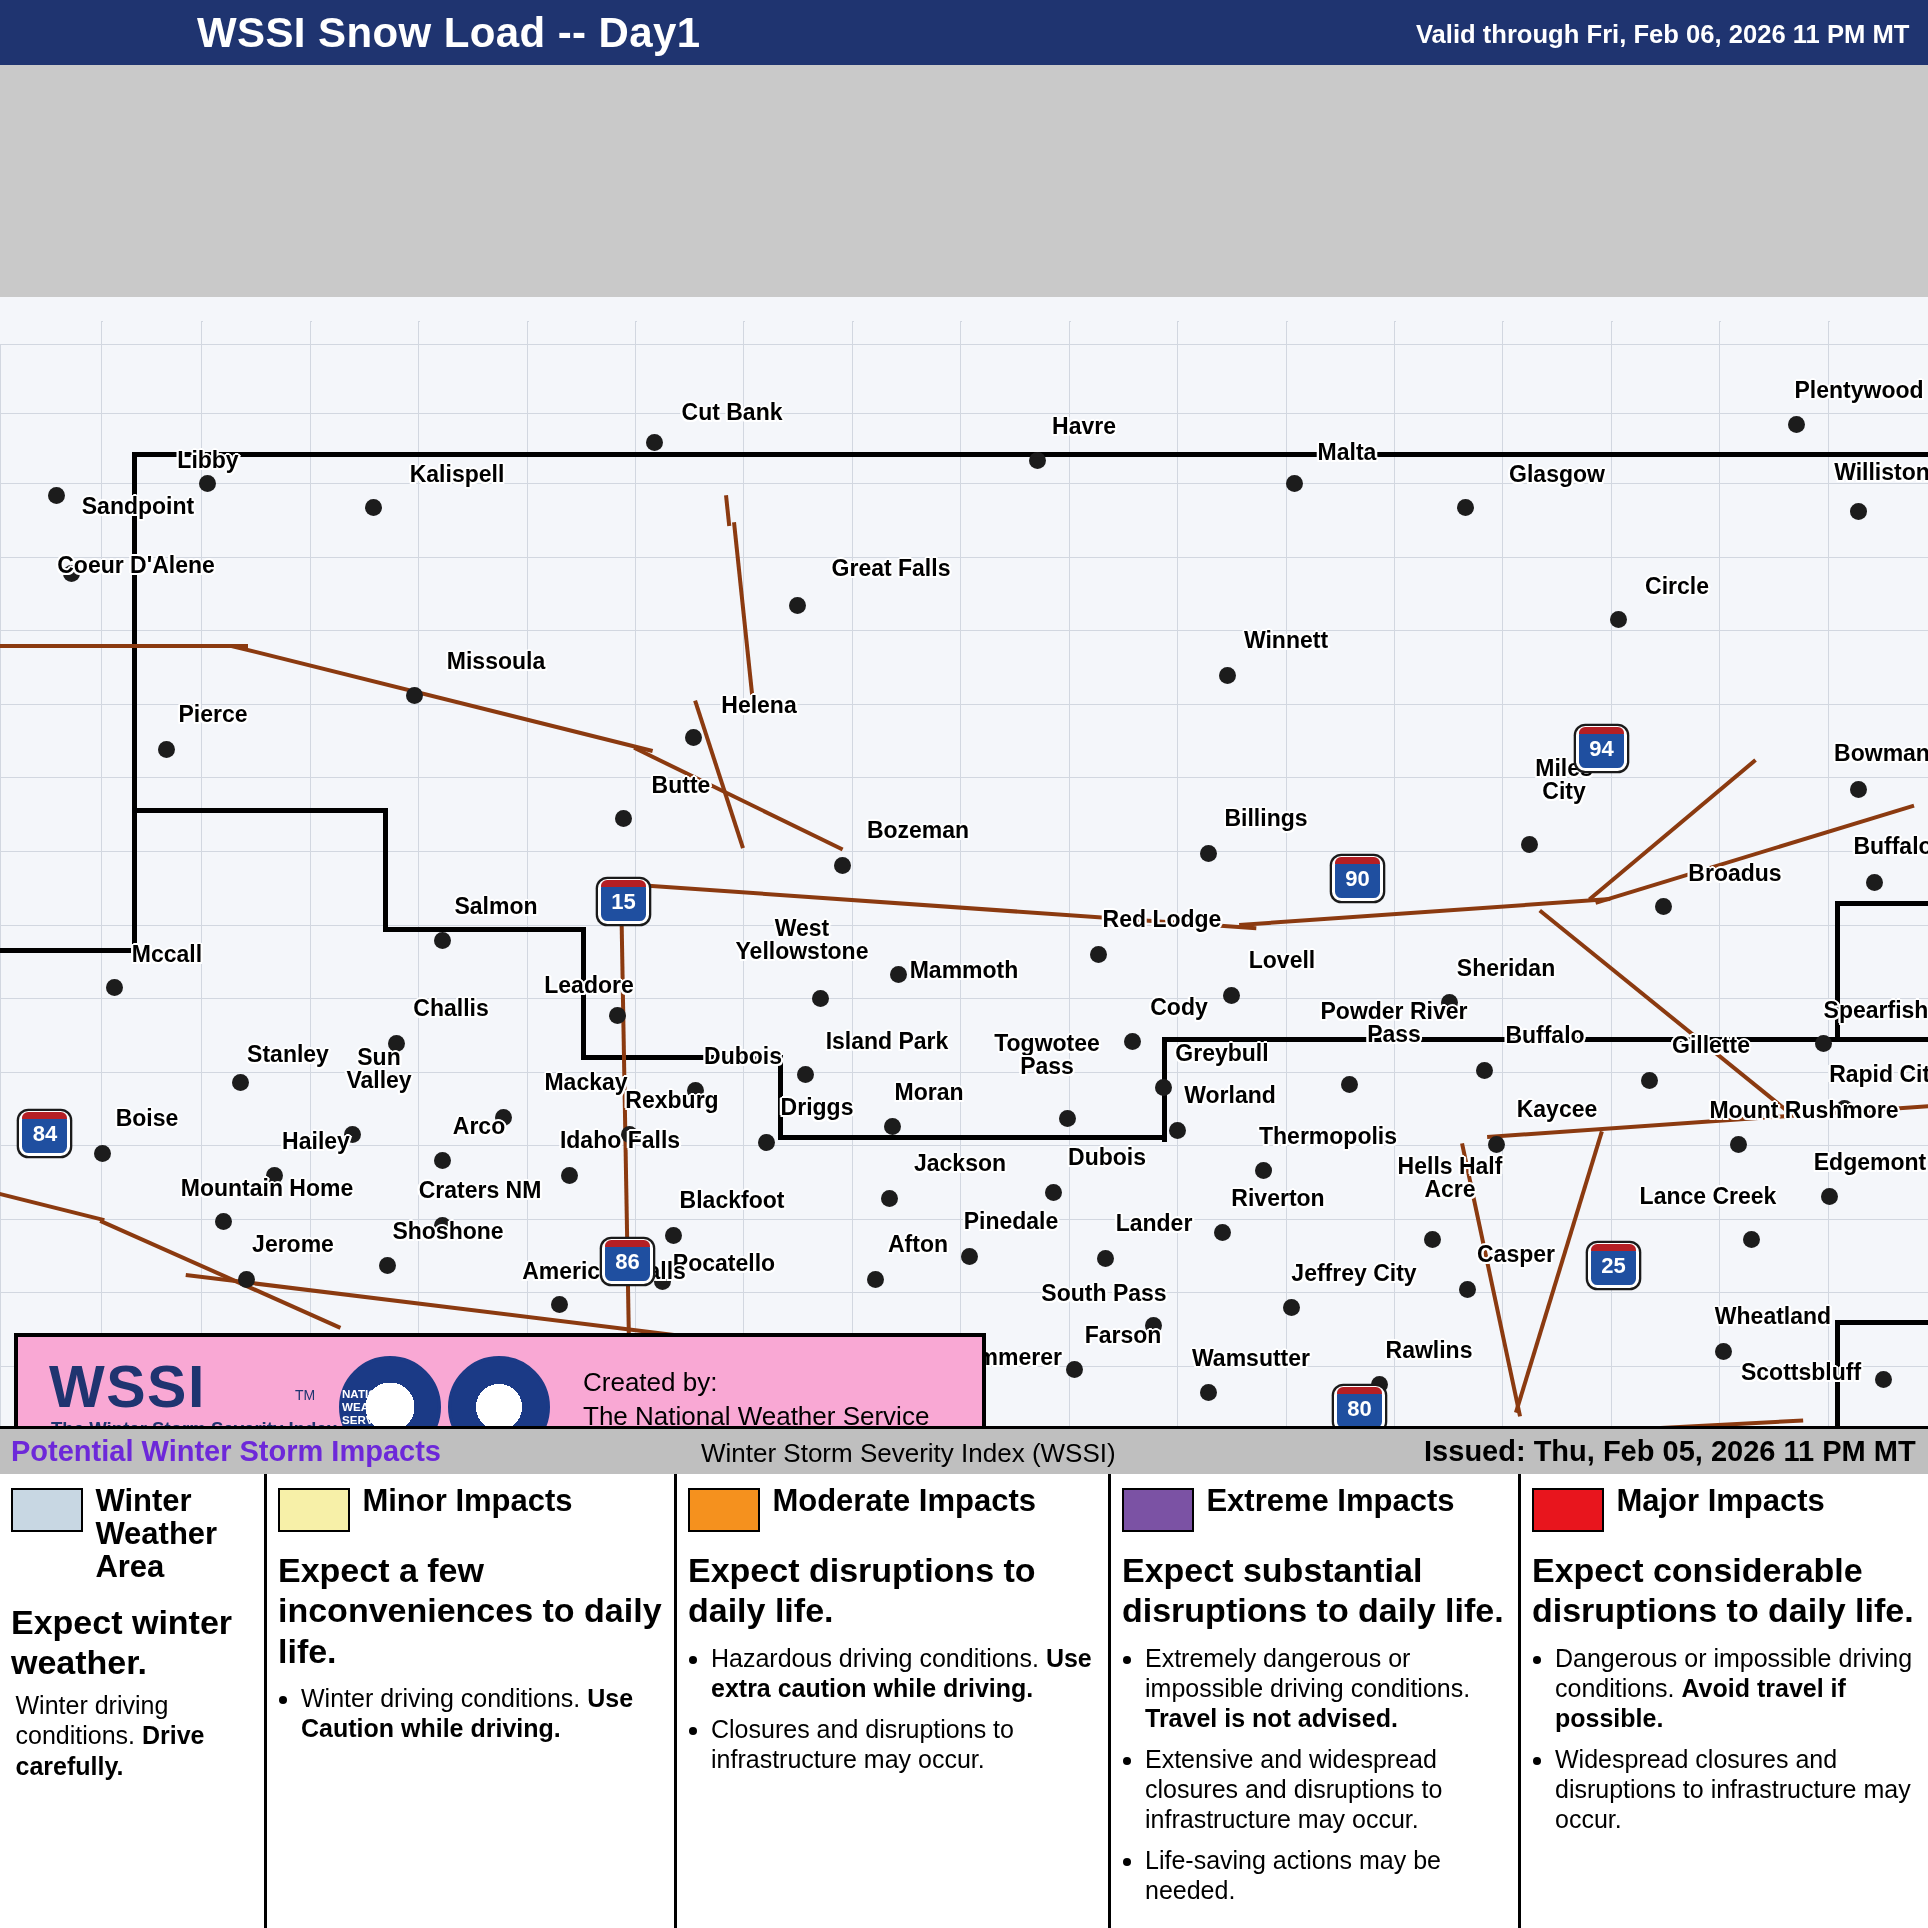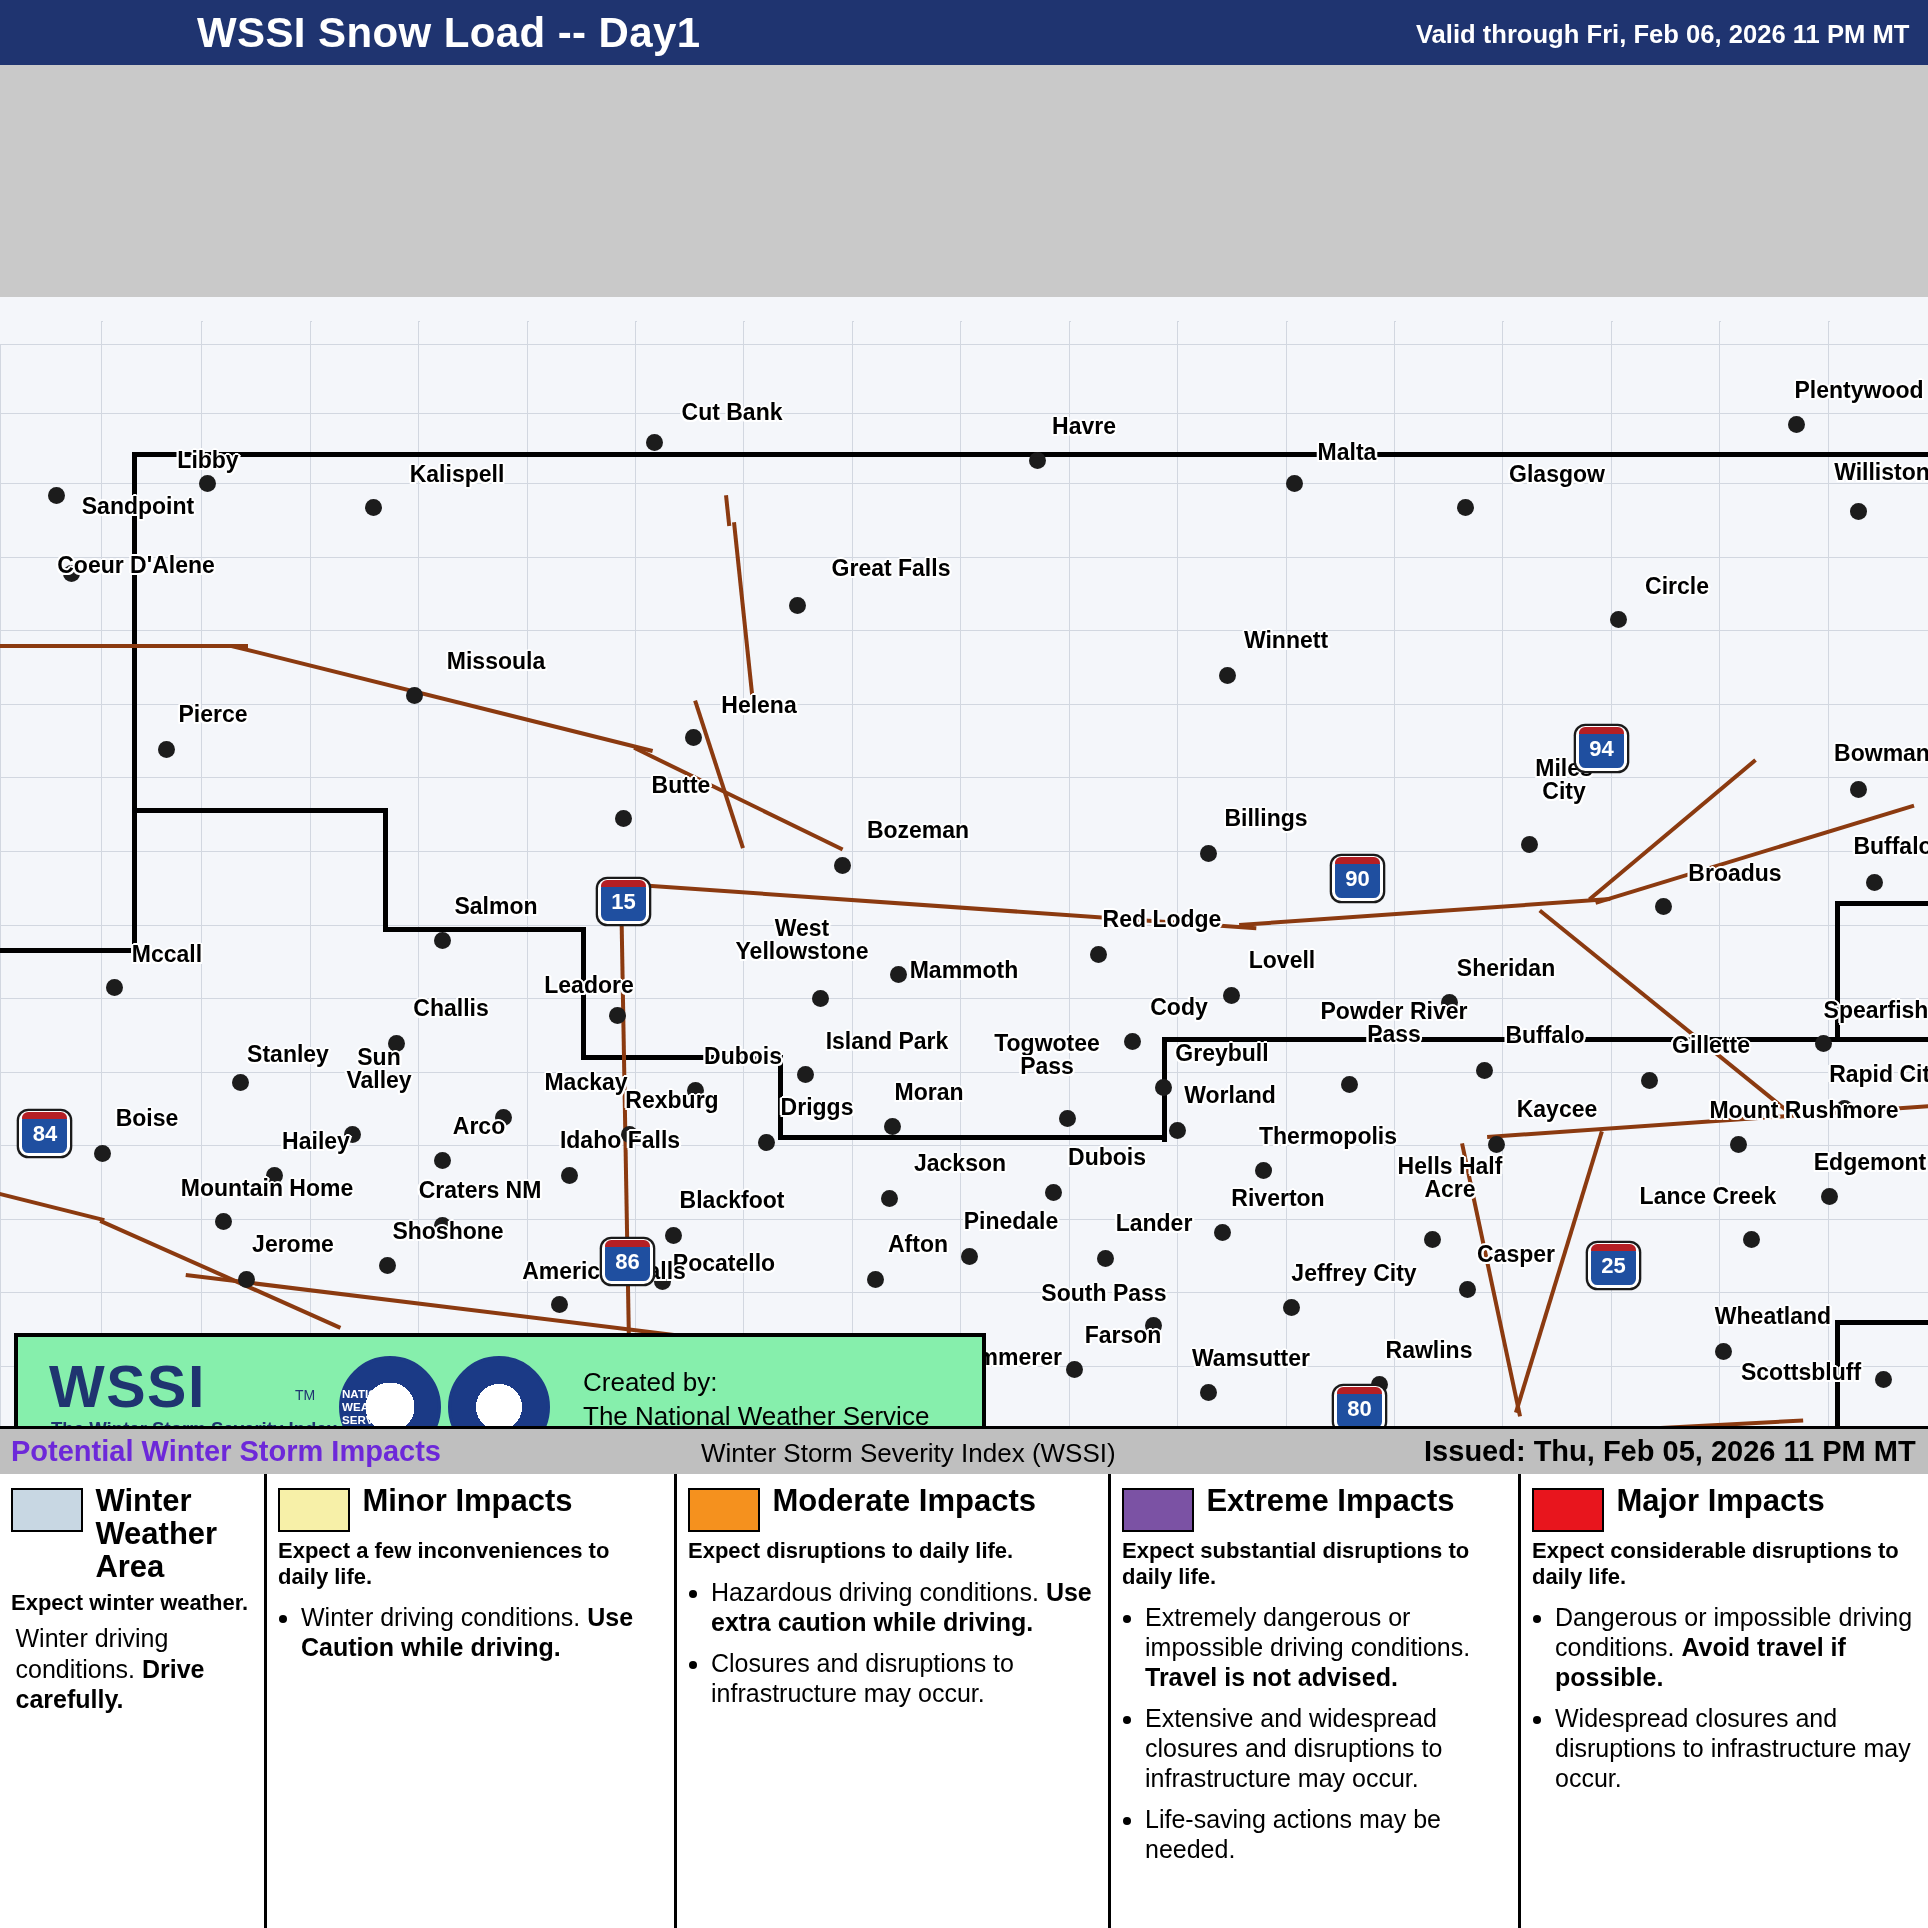--- a/index.html
+++ b/index.html
@@ -23,21 +23,21 @@
     text-shadow:-2.3px 0 #fff,2.3px 0 #fff,0 -2.3px #fff,0 2.3px #fff,-1.5px -1.5px #fff,1.5px 1.5px #fff,-1.5px 1.5px #fff,1.5px -1.5px #fff;}
   .city-label.two-line{line-height:1.02;text-align:center;}
 
   .shield{position:absolute;width:45px;height:39px;background:#1f4fa0;border:3.1px solid #fff;border-radius:9.3px;
     color:#fff;font-size:22px;font-weight:bold;display:flex;align-items:center;justify-content:center;
     box-shadow:0 0 0 2.3px #1a1a1a;}
   .shield:before{content:"";position:absolute;top:-2.3px;left:0;right:0;height:7.7px;background:#b51f24;border-radius:6.2px 6.2px 0 0;}
   .shield span{position:relative;z-index:2;}
 
   
-  .logo-box{position:absolute;left:14px;top:1268px;width:964px;height:134px;background:#86efac;border:4.6px solid #000;}
+  .logo-box{position:absolute;left:14px;top:1268px;width:964px;height:134px;background:#f9a8d4;border:4.6px solid #000;}
   .wssi-word{position:absolute;left:31px;top:15.5px;font-size:59px;font-weight:bold;color:#1f3470;letter-spacing:1.5px;}
   .wssi-tm{position:absolute;left:277px;top:50px;font-size:14px;color:#1f3470;}
   .wssi-sub{position:absolute;left:33px;top:81px;font-size:18.6px;font-weight:bold;color:#1f3470;}
   .nws-seal,.noaa-seal{position:absolute;top:18.6px;width:96px;height:96px;border-radius:50%;}
   .nws-seal{left:321px;background:radial-gradient(circle at 50% 50%,#fff 0 36%, #1b3a86 36% 100%);
     border:3.1px solid #1b3a86;}
   .noaa-seal{left:430px;background:radial-gradient(circle at 50% 50%,#fff 0 34%, #1b3a86 34% 100%);
     border:3.1px solid #1b3a86;}
   .seal-inner-blue{position:absolute;inset:0;display:flex;align-items:center;justify-content:center;
     font-size:11.6px;font-weight:bold;color:#fff;}
@@ -49,21 +49,21 @@
   .impacts-bar .mid{position:absolute;left:701px;top:8.5px;font-size:26px;color:#000;}
   .impacts-bar .right{position:absolute;right:12.4px;top:6.2px;font-size:29px;font-weight:bold;color:#000;}
 
   
   .legend{position:absolute;left:0;top:1474px;width:1928px;height:454px;display:flex;}
   .legend-col{position:relative;border-right:3.9px solid #000;box-sizing:border-box;padding:0;background:#fff;}
   .legend-col:last-child{border-right:none;}
   .legend-head{display:flex;align-items:flex-start;padding:11px 7.7px 0 11px;}
   .swatch{width:68px;height:40px;border:2.3px solid #000;flex:0 0 auto;margin-top:3.1px;}
   .legend-title{margin-left:12.4px;font-size:31px;font-weight:bold;color:#000;line-height:1.06;}
-  .legend-sub{font-size:22px;font-weight:bold;color:#000;line-height:1.18;padding:6.2px 11px 0 11px;}
+  .legend-sub{font-size:34px;font-weight:bold;color:#000;line-height:1.18;padding:6.2px 11px 0 11px;margin-top:12px;}
   .legend-body{font-size:25px;color:#000;line-height:1.2;padding:7.7px 11px 0 11px;}
   .legend-body b{font-weight:bold;}
   ul.bullets{margin:4.6px 0 0 0;padding-left:23px;}
   ul.bullets li{margin-bottom:11px;font-size:25px;line-height:1.2;}
   .plain-note{font-size:25px;line-height:1.22;padding:7.7px 11px 0 15.5px;}
 </style>
 </head>
 <body>
 
 <div id="app">

